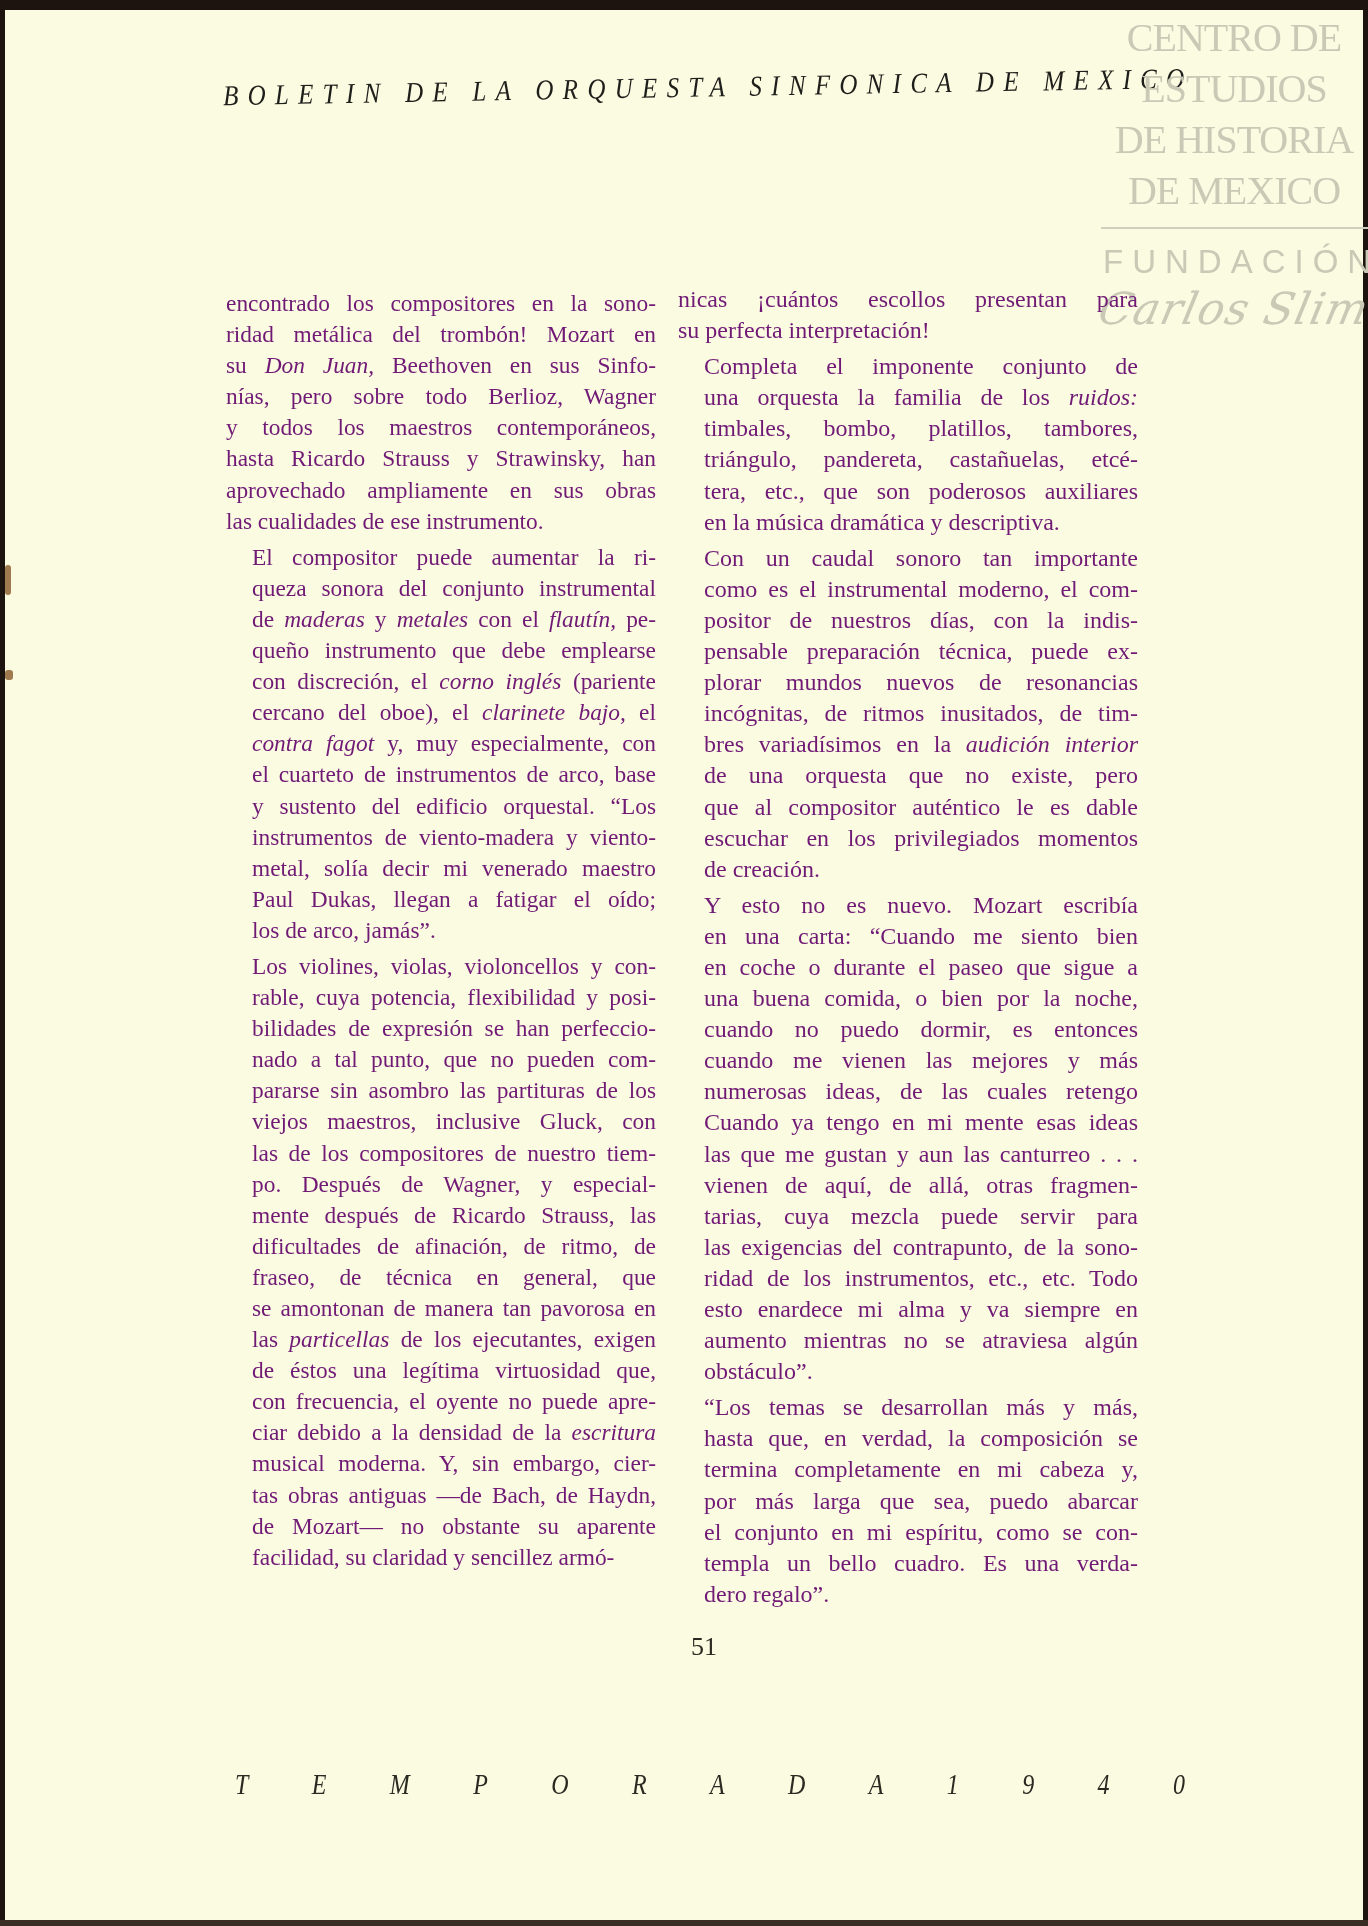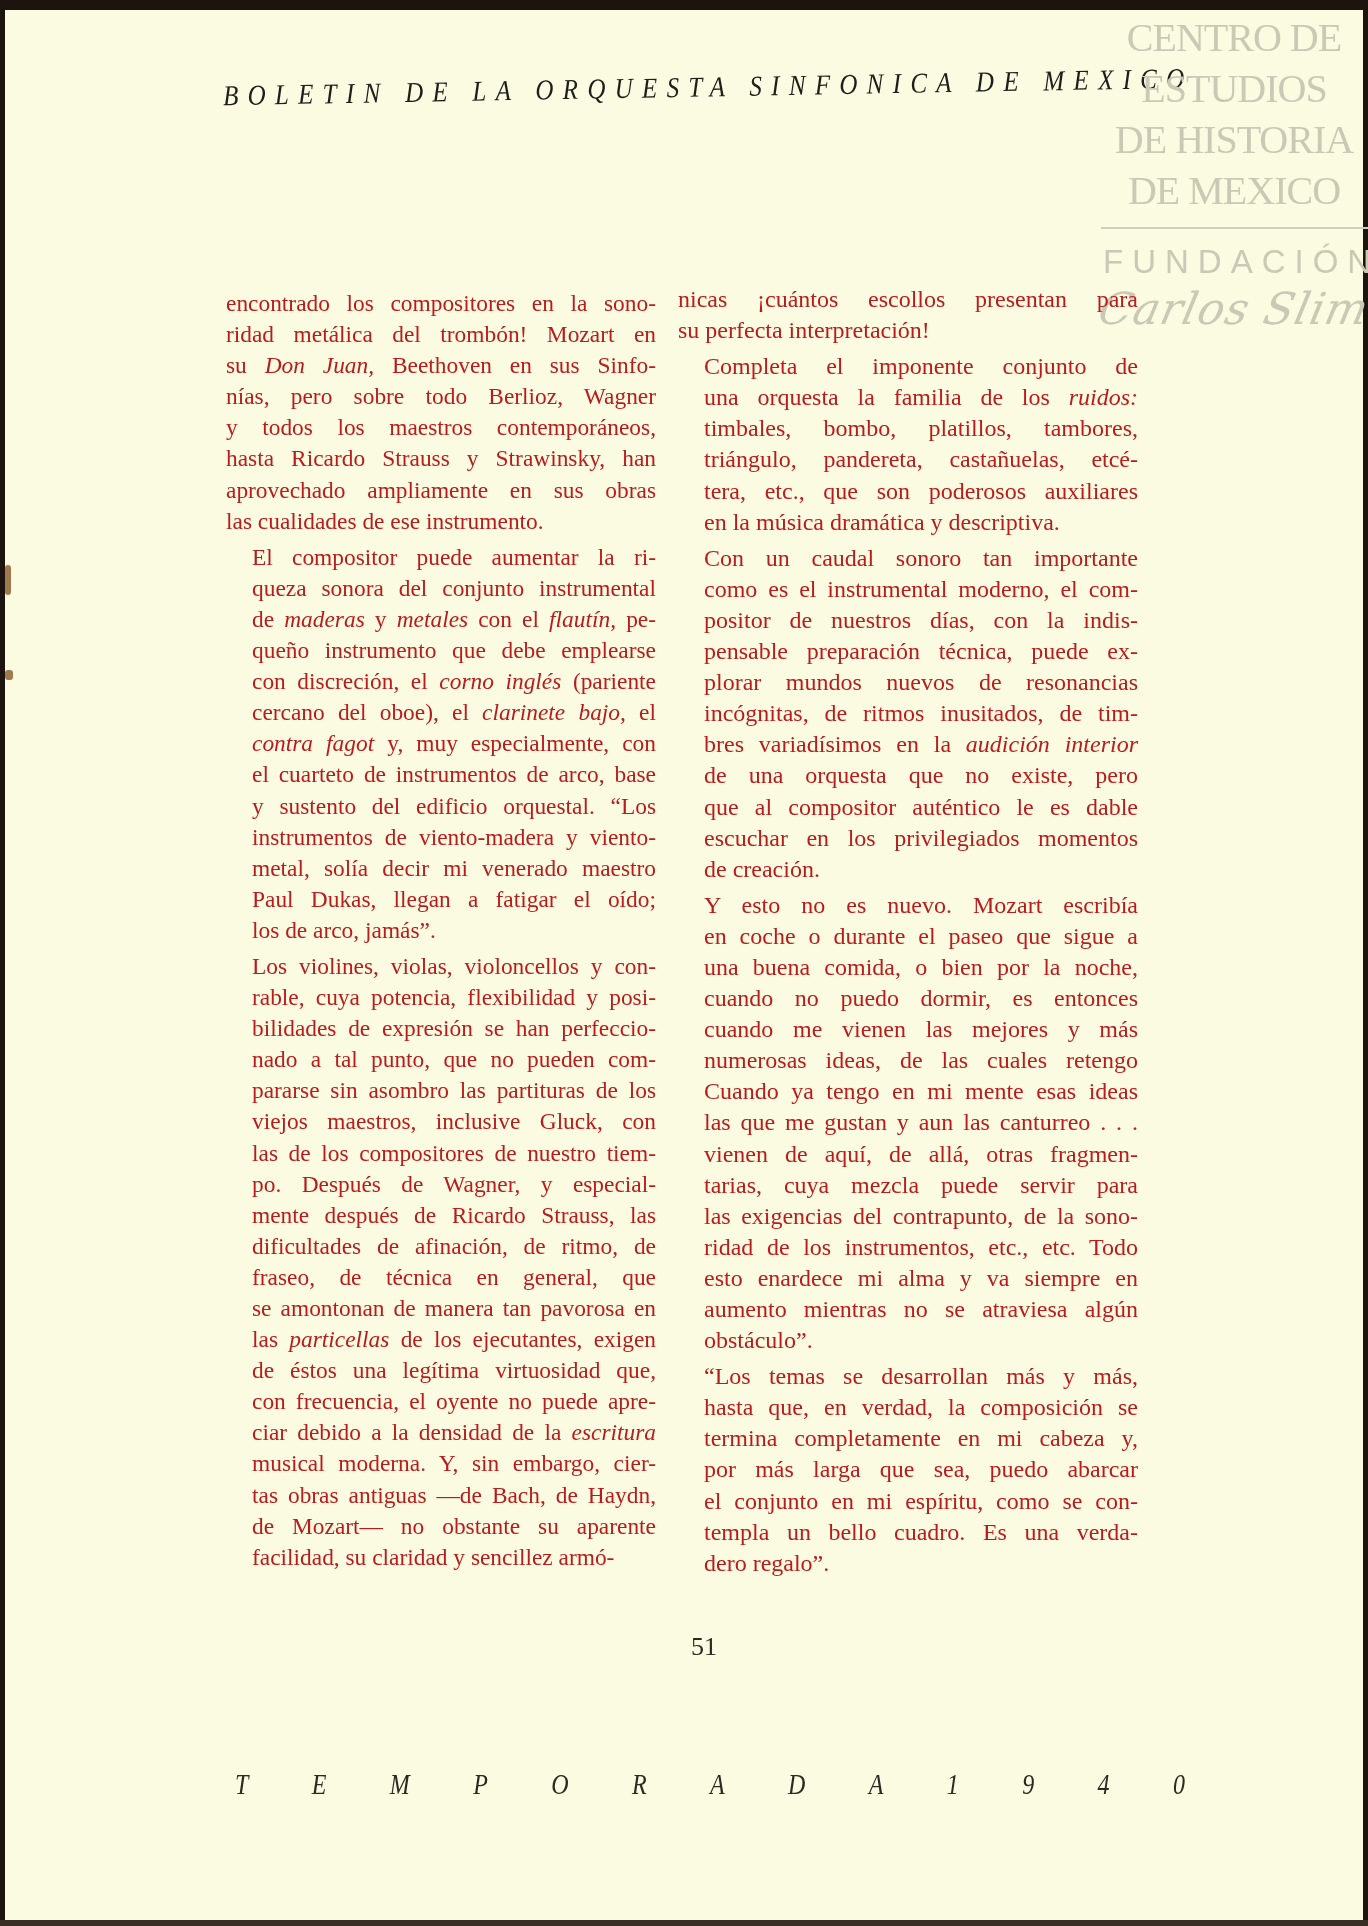--- a/index.html
+++ b/index.html
@@ -41,21 +41,21 @@
       margin-top: 14px; padding-left: 8px;
     }
     .wm-sig {
       font-family: "DejaVu Serif", serif; font-style: italic; font-size: 44px;
       margin-top: 2px; letter-spacing: 1px; transform: skewX(-12deg);
     }
 
     .column {
       position: absolute; top: 278px; width: 430px;
       font-family: "Liberation Serif", serif; font-size: 23.4px;
-      line-height: 31.1px; color: #b91c1c; text-align: justify;
+      line-height: 31.1px; color: #701a75; text-align: justify;
       text-align-last: justify;
     }
     .col-left { left: 221px; }
     .col-right { left: 673px; top: 274px; width: 460px; }
     .col-right .para { font-size: 24px; }
     .para { margin: 0 0 5px 0; }
     .para.indent { text-indent: 26px; }
     .para .line { display: block; white-space: nowrap; }
     .para .line.last { text-align-last: left; }
     .para .line.justified { text-align: justify; text-align-last: justify; white-space: normal; }
@@ -162,20 +162,21 @@
         <span class="line justified"><span>plorar mundos nuevos de resonancias</span></span>
         <span class="line justified"><span>incógnitas, de ritmos inusitados, de tim-</span></span>
         <span class="line justified"><span>bres variadísimos en la </span><span class="it">audición interior</span></span>
         <span class="line justified"><span>de una orquesta que no existe, pero</span></span>
         <span class="line justified"><span>que al compositor auténtico le es dable</span></span>
         <span class="line justified"><span>escuchar en los privilegiados momentos</span></span>
         <span class="line last"><span>de creación.</span></span>
       </div>
       <div class="para indent">
         <span class="line justified"><span>Y esto no es nuevo. Mozart escribía</span></span>
+        <span class="line justified"><span>en una carta: “Cuando me siento bien</span></span>
         <span class="line justified"><span>en coche o durante el paseo que sigue a</span></span>
         <span class="line justified"><span>una buena comida, o bien por la noche,</span></span>
         <span class="line justified"><span>cuando no puedo dormir, es entonces</span></span>
         <span class="line justified"><span>cuando me vienen las mejores y más</span></span>
         <span class="line justified"><span>numerosas ideas, de las cuales retengo</span></span>
         <span class="line justified"><span>Cuando ya tengo en mi mente esas ideas</span></span>
         <span class="line justified"><span>las que me gustan y aun las canturreo . . .</span></span>
         <span class="line justified"><span>vienen de aquí, de allá, otras fragmen-</span></span>
         <span class="line justified"><span>tarias, cuya mezcla puede servir para</span></span>
         <span class="line justified"><span>las exigencias del contrapunto, de la sono-</span></span>

